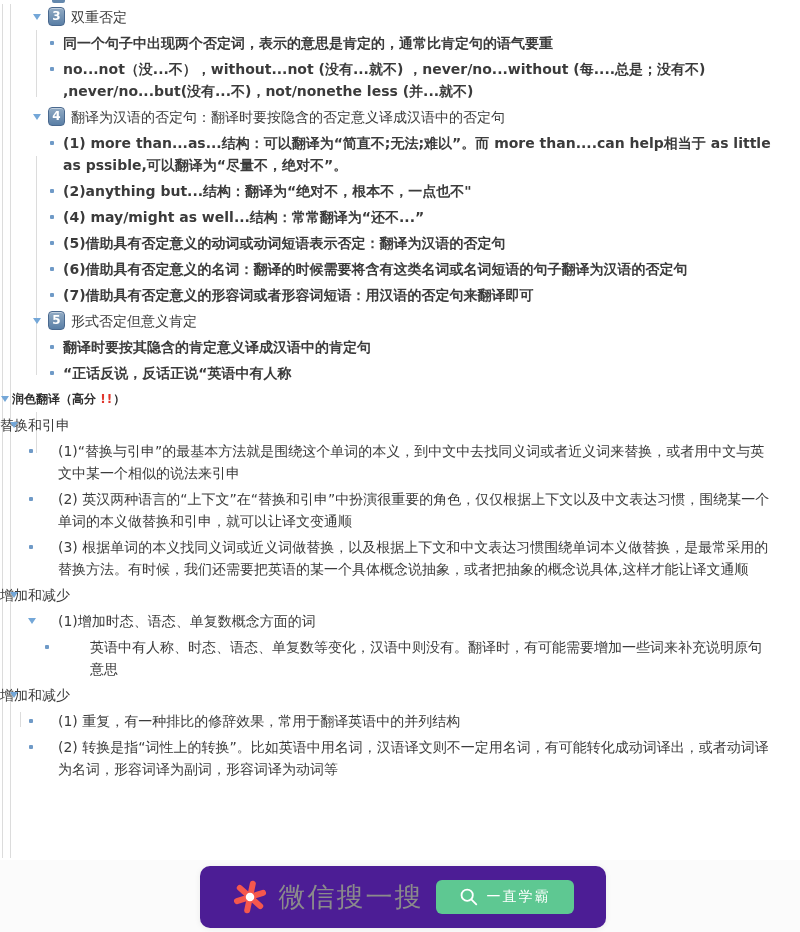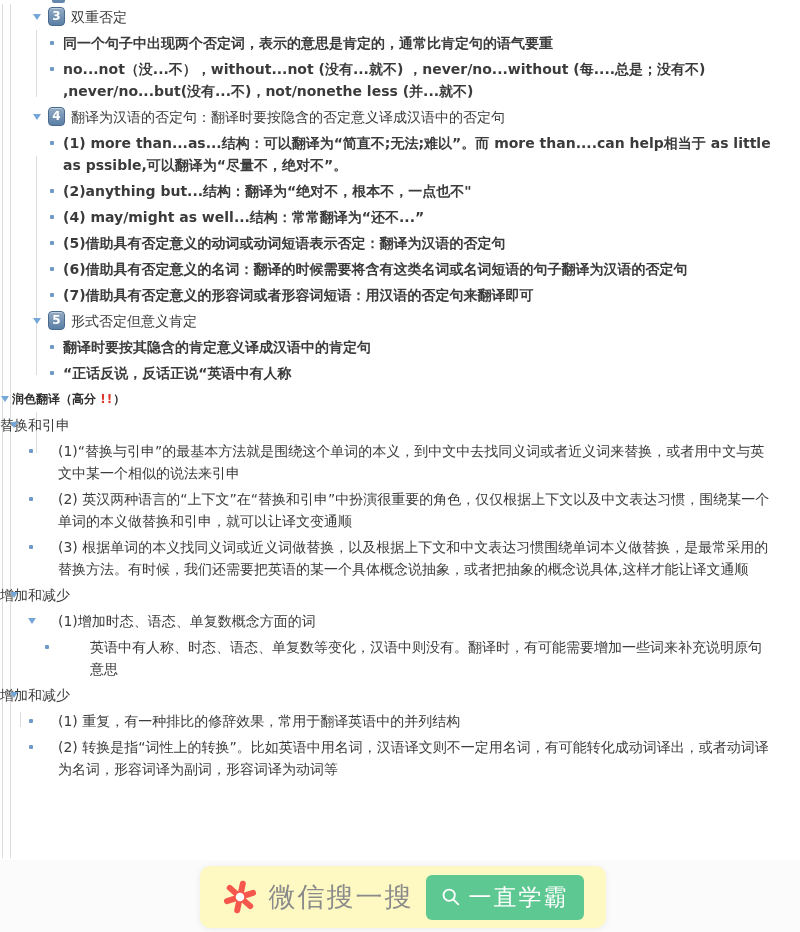--- a/index.html
+++ b/index.html
@@ -29,25 +29,25 @@
          background:linear-gradient(#92abc4,#5a7fa6);border:1px solid #49688e;box-sizing:border-box;
          box-shadow:inset 0 1px 0 rgba(255,255,255,.45);
          color:#fff;font-size:12px;font-weight:700;line-height:17px;text-align:center;}
   .red{color:#e0352b;font-weight:800;letter-spacing:1px;}
   
   .rail{position:absolute;width:1px;background:#dcdcdc;}
   
   .top-frag{position:absolute;left:52px;top:0;width:13px;height:3px;background:#6488ad;border-radius:0 0 2px 2px;}
   
   .footer-strip{position:absolute;left:0;top:860px;width:800px;height:72px;background:#fbfbfb;}
-  .footer-card{position:absolute;left:200px;top:866px;width:406px;height:62px;background:#fef9c3;border-radius:10px;
+  .footer-card{position:absolute;left:200px;top:866px;width:406px;height:62px;background:#4c1d95;border-radius:10px;
                box-shadow:0 1px 6px rgba(0,0,0,.07);display:flex;align-items:center;justify-content:center;gap:12px;}
   .wx-label{font-size:27px;color:#8b8b8b;letter-spacing:2px;white-space:nowrap;}
   .wx-btn{display:flex;align-items:center;gap:8px;background:#5ec892;border:none;border-radius:6px;
-          padding:7px 15px;color:#ffffff;font-size:23px;letter-spacing:2px;cursor:pointer;}
+          padding:7px 23px;color:#ffffff;font-size:14px;letter-spacing:2px;cursor:pointer;}
 </style>
 </head>
 <body>
 
 <div class="page">
 
   <div class="rail" style="left:2px;top:4px;height:854px;"></div>
   <div class="rail" style="left:10px;top:4px;height:854px;"></div>
   <div class="rail" style="left:36px;top:30px;height:67px;"></div>
   <div class="rail" style="left:36px;top:156px;height:219px;"></div>

